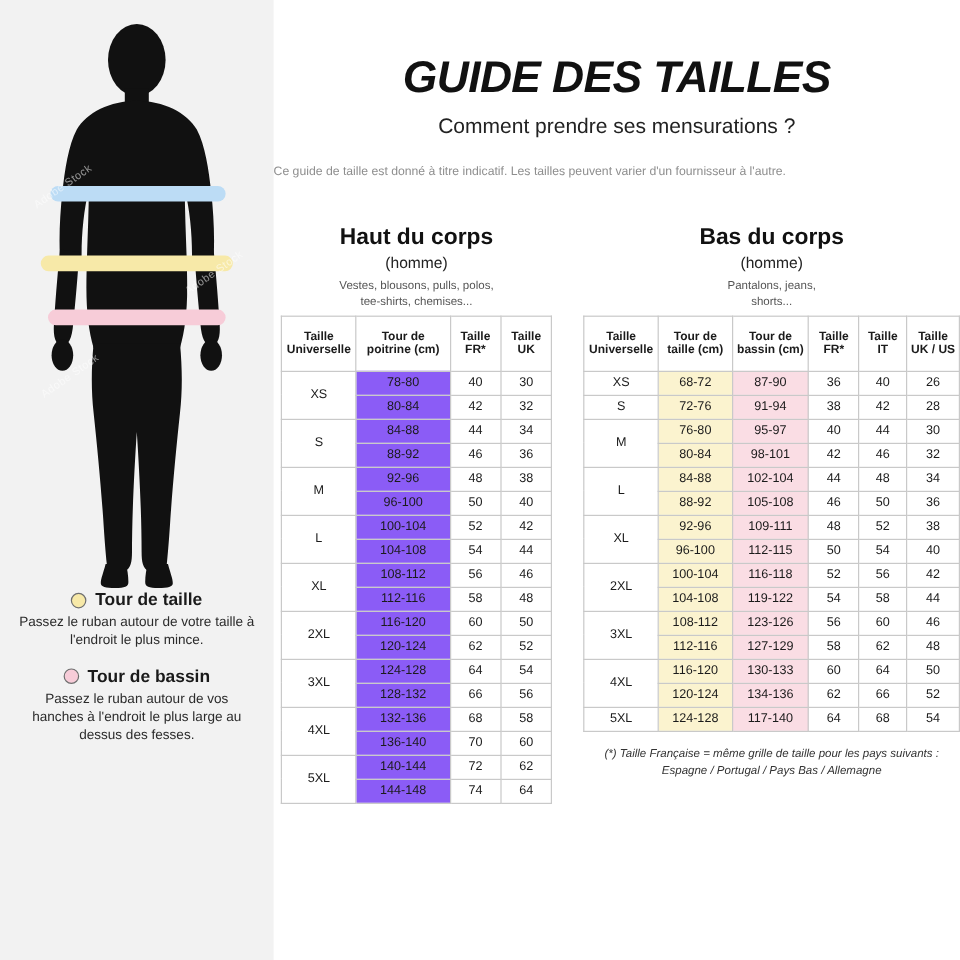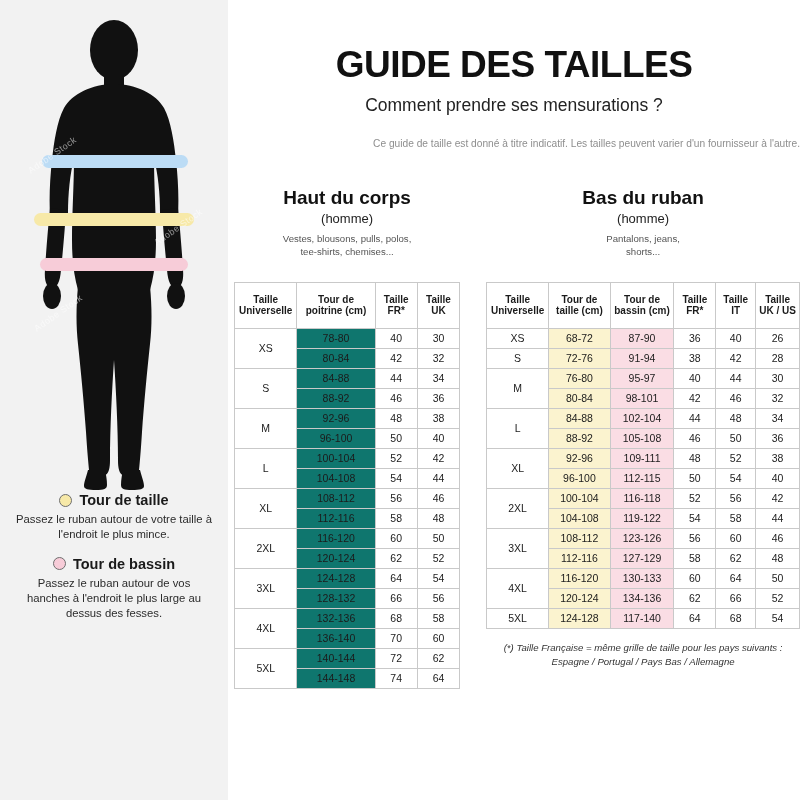--- a/index.html
+++ b/index.html
@@ -45,56 +45,56 @@
     border:1.5px solid #6f6f6f; display:inline-block;
   }
   .legend-text {
     font-size:11.3px; line-height:1.32; color:#2b2b2b; padding:0 6px;
   }
 
   
   .header { position:absolute; left:228px; top:0; width:572px; }
   .main-title {
     text-align:center; font-size:37px; font-weight:bold; letter-spacing:-0.5px;
-    margin-top:44px; color:#111;
+    margin-top:44px; color:#111;font-style:italic;
   }
   .subtitle {
     text-align:center; font-size:17.5px; margin-top:9px; color:#222;
   }
   .note {
-    text-align:right; font-size:10.2px; color:#8e8e8e; margin-top:22px;
+    text-align:left; font-size:10.2px; color:#8e8e8e; margin-top:22px;
   }
 
   
   .tables { position:absolute; left:228px; top:188px; width:572px; display:flex; gap:16px; }
   .table-col { position:relative; }
   .col-left  { width:232px; margin-left:6px; }
   .col-right { width:322px; margin-left:10px; }
 
   .tbl-title {
     text-align:center; font-size:19px; font-weight:bold; color:#111; line-height:1.1;
   }
   .tbl-sub { text-align:center; font-size:13px; color:#222; margin-top:2px; }
   .tbl-desc {
     text-align:center; font-size:9.6px; color:#555; margin-top:7px; line-height:1.35;
   }
 
   table {
-    border-collapse:collapse; width:100%; margin-top:23px;
+    border-collapse:collapse; width:100%; margin-top:4px;
     font-size:10.5px;
   }
   th, td {
     border:1px solid #c9c9c9; text-align:center; padding:3px 2px;
     color:#1b1b1b; height:20px;
   }
   thead th {
     font-weight:bold; font-size:10px; line-height:1.15; padding:5px 2px;
     background:#ffffff; height:46px;
   }
-  .c-blue  { background:#0f766e; }
+  .c-blue  { background:#8b5cf6; }
   .c-yellow{ background:#fbf3cf; }
   .c-pink  { background:#fadde4;text-align:center; }
   .c-white { background:#ffffff; }
 
   .footnote {
     margin-top:12px; text-align:center; font-size:9.6px; color:#333; line-height:1.45;font-style:italic;
   }
 </style>
 </head>
 <body>
@@ -302,21 +302,21 @@
             <tr>
               <td class="c-blue">144-148</td>
               <td class="c-white">74</td>
               <td class="c-white">64</td>
             </tr>
           </tbody>
       </table>
     </div>
 
     <div class="table-col col-right">
-      <div class="tbl-title">Bas du ruban</div>
+      <div class="tbl-title">Bas du corps</div>
       <div class="tbl-sub">(homme)</div>
       <div class="tbl-desc" style="white-space:pre-line;">Pantalons, jeans,
 shorts...</div>
       <table>
         <thead>
           <tr>
             <th style="width:62px;">Taille Universelle</th>
             <th style="width:62px;">Tour de taille (cm)</th>
             <th style="width:64px;">Tour de bassin (cm)</th>
             <th style="width:42px;">Taille FR*</th>

